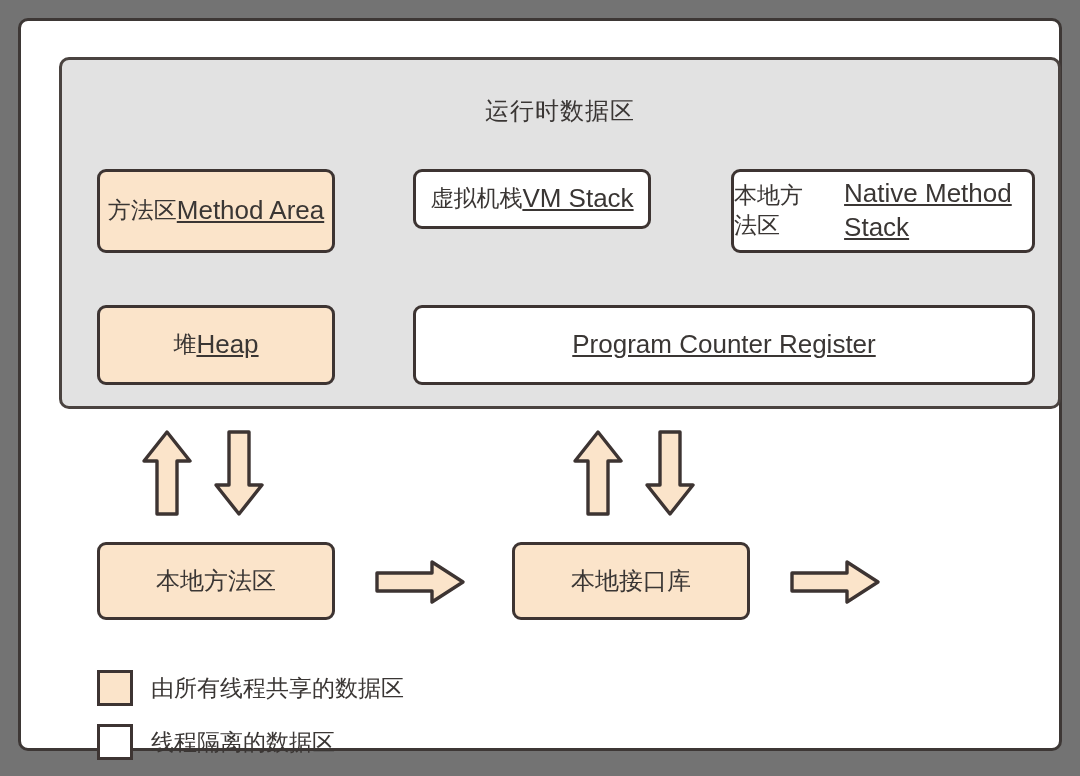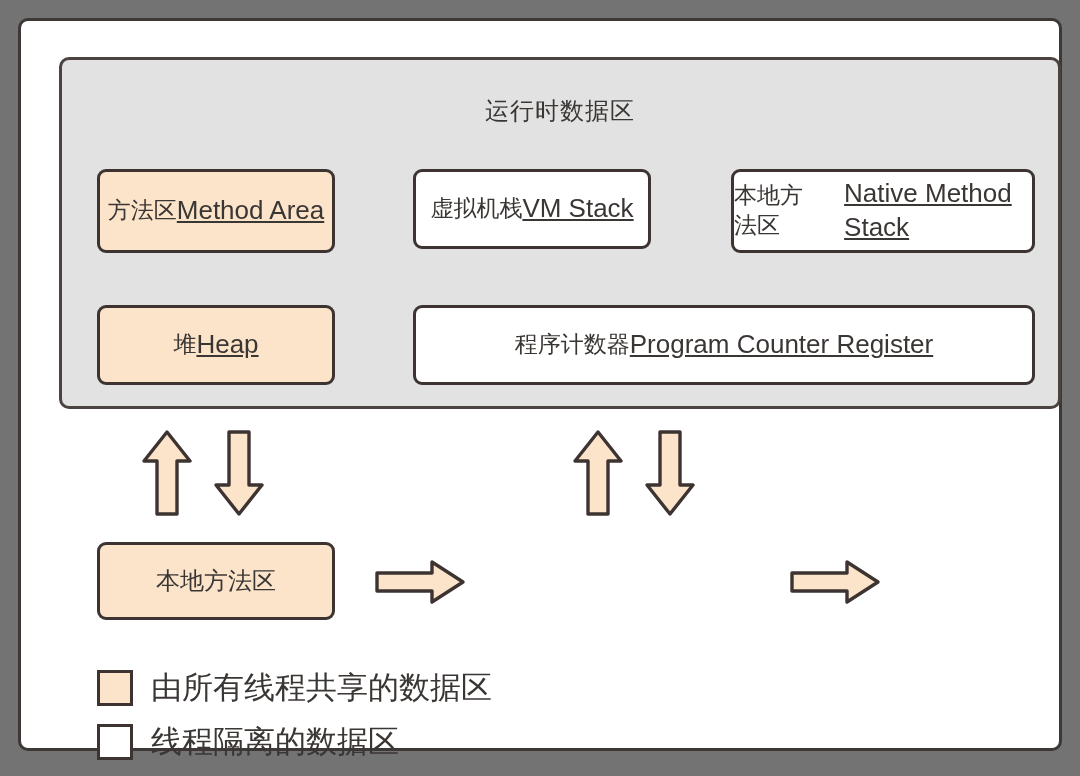--- a/index.html
+++ b/index.html
@@ -71,21 +71,21 @@
     text-align: left;
     line-height: 1.30;
   }
   .node.shared  { background: #fbe4ca; }
   .node.isolated{ background: #ffffff; }
   .node .cn { font-size: 23px; color: #3a3634; }
   .node .en { font-size: 26px; color: #3a3634; text-decoration: underline; }
 
   
   #box-method-area   { left: 76px;  top: 148px; width: 238px; height: 84px; }
-  #box-vm-stack      { left: 392px; top: 148px; width: 238px; height: 80px; }
+  #box-vm-stack      { left: 392px; top: 148px; width: 238px; height: 60px; }
   #box-native-stack  { left: 710px; top: 148px; width: 304px; height: 84px; gap: 20px; }
   
   #box-heap          { left: 76px;  top: 284px; width: 238px; height: 80px; }
   #box-pc-register   { left: 392px; top: 284px; width: 622px; height: 80px; }
 
   
   #box-exec-engine   { left: 76px;  top: 521px; width: 238px; height: 78px; }
   #box-native-iface  { left: 491px; top: 521px; width: 238px; height: 78px; }
   #box-exec-engine .cn, #box-native-iface .cn { font-size: 24px; }
 
@@ -117,21 +117,21 @@
   }
   .legend-swatch {
     width: 36px; height: 36px;
     box-sizing: border-box;
     border: 3px solid #3d3432;
     margin-right: 18px;
     flex: 0 0 auto;
   }
   .legend-swatch.shared   { background: #fbe4ca; }
   .legend-swatch.isolated { background: #ffffff; }
-  .legend-label { font-size: 31px; color: #3a3634; white-space: nowrap; }
+  .legend-label { font-size: 23px; color: #3a3634; white-space: nowrap; }
 </style>
 </head>
 <body>
 
 <div id="canvas">
 
   <div id="outer-frame">
 
     <div id="runtime-panel">
       <div id="runtime-title">运行时数据区</div>
@@ -151,21 +151,20 @@
       <span class="cn">本地方法区</span>
       <span class="en">Native Method Stack</span>
     </div>
 
     <div class="node shared" id="box-heap">
       <span class="cn">堆</span>
       <span class="en">Heap</span>
     </div>
 
     <div class="node isolated" id="box-pc-register">
-      <span class="cn">程序计数器</span>
       <span class="en">Program Counter Register</span>
     </div>
 
     <svg class="arrow" id="arrow-up-left" viewBox="0 0 52 88">
       <polygon points="26,3 49,32 36,32 36,85 16,85 16,32 3,32" fill="#fbe4ca" stroke="#3d3432" stroke-width="3.4" stroke-linejoin="round"></polygon>
     </svg>
     <svg class="arrow" id="arrow-down-left" viewBox="0 0 52 88">
       <polygon points="26,85 49,56 36,56 36,3 16,3 16,56 3,56" fill="#fbe4ca" stroke="#3d3432" stroke-width="3.4" stroke-linejoin="round"></polygon>
     </svg>
     <svg class="arrow" id="arrow-up-mid" viewBox="0 0 52 88">
@@ -176,20 +175,23 @@
     </svg>
 
     <div class="node shared" id="box-exec-engine">
       <span class="cn">本地方法区</span>
     </div>
 
     <svg class="arrow" id="arrow-right-1" viewBox="0 0 92 46">
       <polygon points="3,14 58,14 58,3 89,23 58,43 58,32 3,32" fill="#fbe4ca" stroke="#3d3432" stroke-width="3.4" stroke-linejoin="round"></polygon>
     </svg>
 
+    <div class="node shared" id="box-native-iface">
+      <span class="cn">本地接口库</span>
+    </div>
 
     <svg class="arrow" id="arrow-right-2" viewBox="0 0 92 46">
       <polygon points="3,14 58,14 58,3 89,23 58,43 58,32 3,32" fill="#fbe4ca" stroke="#3d3432" stroke-width="3.4" stroke-linejoin="round"></polygon>
     </svg>
 
 
     <div id="legend">
       <div class="legend-row">
         <div class="legend-swatch shared"></div>
         <div class="legend-label">由所有线程共享的数据区</div>

